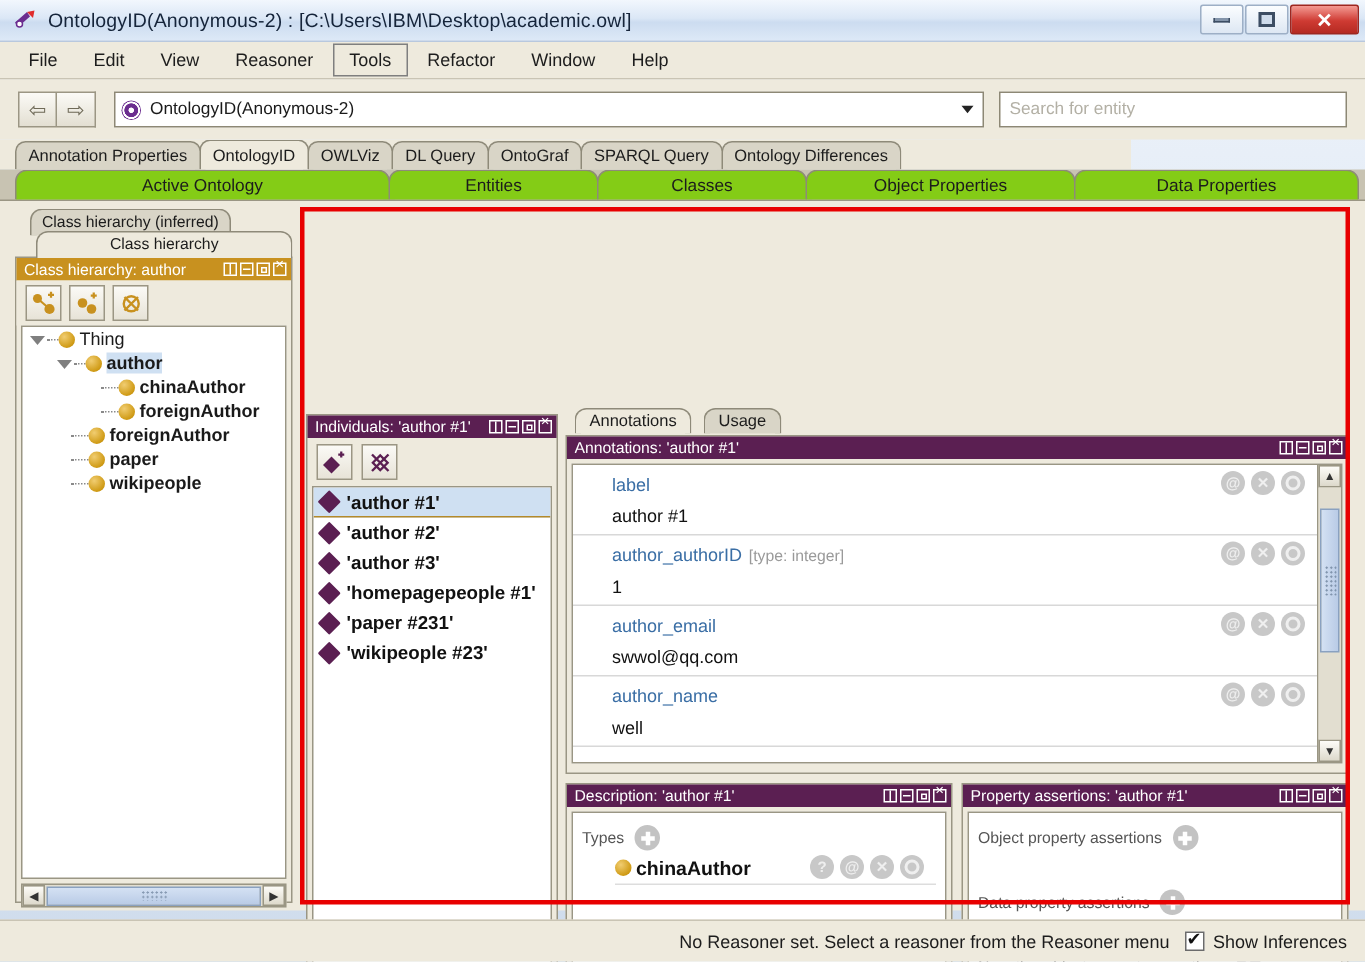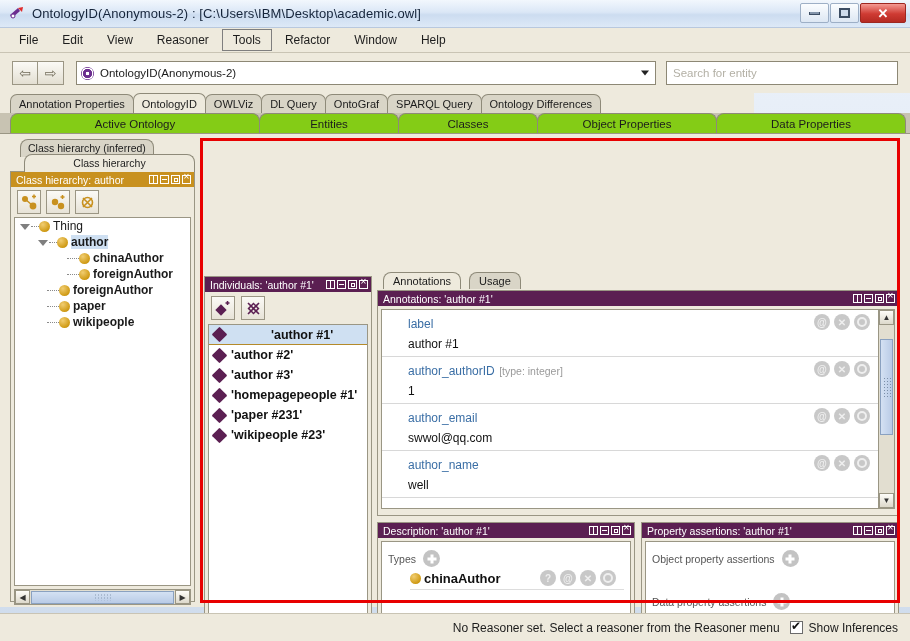--- a/index.html
+++ b/index.html
@@ -216,21 +216,21 @@
     border: 1px solid #9a9684; background: #eeeadd;
   }
   .ind-toolbar { height: 32px; display:flex; align-items:center; gap:6px; padding: 4px 6px; }
   .ind-list {
     background: #fff; border: 1px solid #9a9684; margin: 0 3px; height: 381px;
     overflow: hidden; font-size: 12.5px;
   }
   .ind-item {
     display: flex; align-items: center; height: 20px; padding-left: 3px; white-space: nowrap;
   }
-  .ind-item.sel { background: #cfe0f2; border-bottom: 1px solid #b48a2a; gap: 40px; }
+  .ind-item.sel { background: #cfe0f2; border-bottom: 1px solid #b48a2a; }
   .diamond {
     width: 11px; height: 11px; background: #5b1f52; flex: none;
     transform: rotate(45deg); margin-right: 6px; margin-left: 2px;
     border-radius: 1px;
   }
   .ind-label { font-weight: bold; color: #111; }
 
   
   .rightstack { position: absolute; left: 377px; top: 138px; width: 522px; height: 465px; }
 

